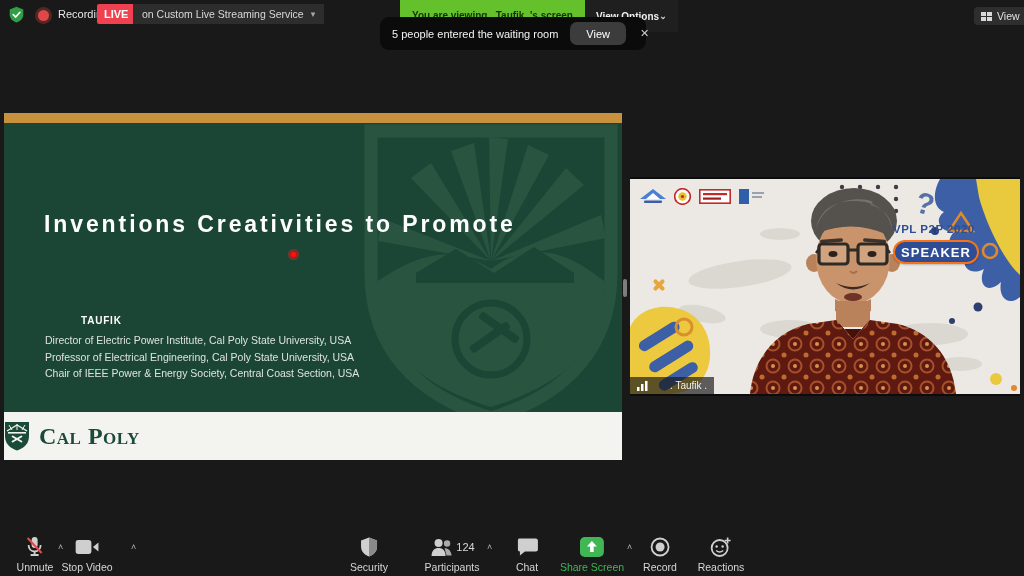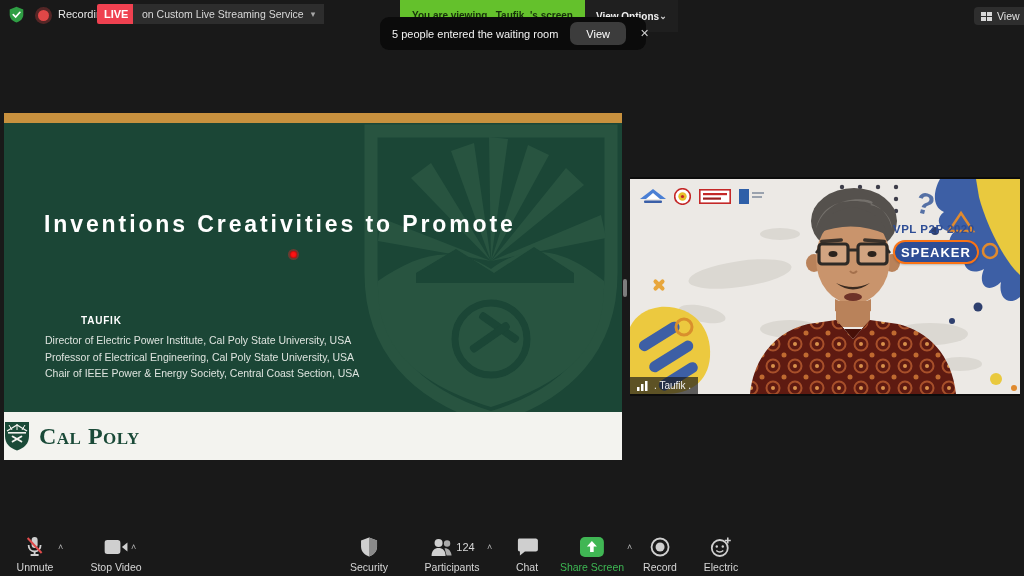--- a/index.html
+++ b/index.html
@@ -57,21 +57,21 @@
   
   .video{left:630px;top:177px;width:390px;height:219px;background:#ece9e5;overflow:hidden;
          border-top:2px solid #0c0c0c;border-bottom:2px solid #0c0c0c;box-sizing:border-box;cursor:pointer;}
   .vpl-label{left:263px;top:44px;width:110px;text-align:left;color:#2e4d95;font-weight:bold;
              font-size:11.5px;letter-spacing:.5px;white-space:nowrap;}
   .speaker-pill{left:263px;top:61px;width:82px;height:20px;background:#2e4d95;border:2px solid #f97316;
                 border-radius:12px;color:#fff;font-weight:bold;font-size:13px;letter-spacing:1px;
                 display:flex;align-items:center;justify-content:center;box-shadow:0 1px 2px rgba(0,0,0,.2);}
   .q-mark{left:286px;top:8px;color:#46659f;font-size:30px;font-weight:bold;transform:rotate(14deg);opacity:.9;}
   .name-tag{left:0;bottom:0;height:17px;background:rgba(25,25,25,.68);display:flex;align-items:center;
-            gap:5px;padding:0 7px;margin-top:48px;}
+            gap:21px;padding:0 7px;margin-top:48px;}
   .name-tag span{color:#f0f0f0;font-size:10px;}
 
   
   .toolbar{left:0;top:530px;width:1024px;height:46px;background:#191919;}
   .tb-item{position:absolute;top:6px;transform:translateX(-50%);display:flex;flex-direction:column;
            align-items:center;gap:3px;cursor:pointer;}
   .tb-label{font-size:10.5px;color:#d6d6d6;white-space:nowrap;}
   .tb-label.green{color:#3db853;}
   .tb-caret{position:absolute;top:12px;transform:none;color:#b0b0b0;font-size:9px;cursor:pointer;}
   .pcount{color:#d6d6d6;font-size:11px;margin-left:3px;}
@@ -299,21 +299,21 @@
         <rect x="7" y="1" width="6" height="11" rx="3" fill="#cfcfcf"></rect>
         <path d="M4,9 C4,13 6.5,15.5 10,15.5 C13.5,15.5 16,13 16,9" stroke="#cfcfcf" stroke-width="1.8" fill="none"></path>
         <line x1="10" y1="15.5" x2="10" y2="19" stroke="#cfcfcf" stroke-width="1.8"></line>
         <line x1="6" y1="19" x2="14" y2="19" stroke="#cfcfcf" stroke-width="1.8"></line>
         <line x1="3" y1="2" x2="17" y2="17" stroke="#e04c4c" stroke-width="2"></line>
       </svg>
       <span class="tb-label">Unmute</span>
     </div>
     <span class="abs tb-caret" style="left:58px;">˄</span>
 
-    <div class="tb-item" style="left:116px;">
+    <div class="tb-item" style="left:87px;">
       <svg class="iconrow" width="24" height="22" viewBox="0 0 24 16">
         <rect x="0" y="1" width="16" height="14" rx="3" fill="#cfcfcf"></rect>
         <polygon points="17.5,8 23,3.5 23,12.5" fill="#cfcfcf"></polygon>
       </svg>
       <span class="tb-label">Stop Video</span>
     </div>
     <span class="abs tb-caret" style="left:131px;">˄</span>
 
     <div class="tb-item" style="left:369px;">
       <svg class="iconrow" width="18" height="22" viewBox="0 0 18 20">
@@ -363,18 +363,18 @@
 
     <div class="tb-item" style="left:721px;">
       <svg class="iconrow" width="22" height="22" viewBox="0 0 22 22">
         <circle cx="10" cy="12" r="8" fill="none" stroke="#cfcfcf" stroke-width="1.8"></circle>
         <circle cx="7" cy="10.5" r="1.2" fill="#cfcfcf"></circle>
           <circle cx="13" cy="10.5" r="1.2" fill="#cfcfcf"></circle>
         <path d="M6.5,14.5 Q10,17.5 13.5,14.5" stroke="#cfcfcf" stroke-width="1.6" fill="none"></path>
         <line x1="18" y1="1.5" x2="18" y2="7.5" stroke="#cfcfcf" stroke-width="1.6"></line>
         <line x1="15" y1="4.5" x2="21" y2="4.5" stroke="#cfcfcf" stroke-width="1.6"></line>
       </svg>
-      <span class="tb-label">Electric</span>
+      <span class="tb-label">Reactions</span>
     </div>
 
   </div>
 
 </div>
 
 </body></html>

